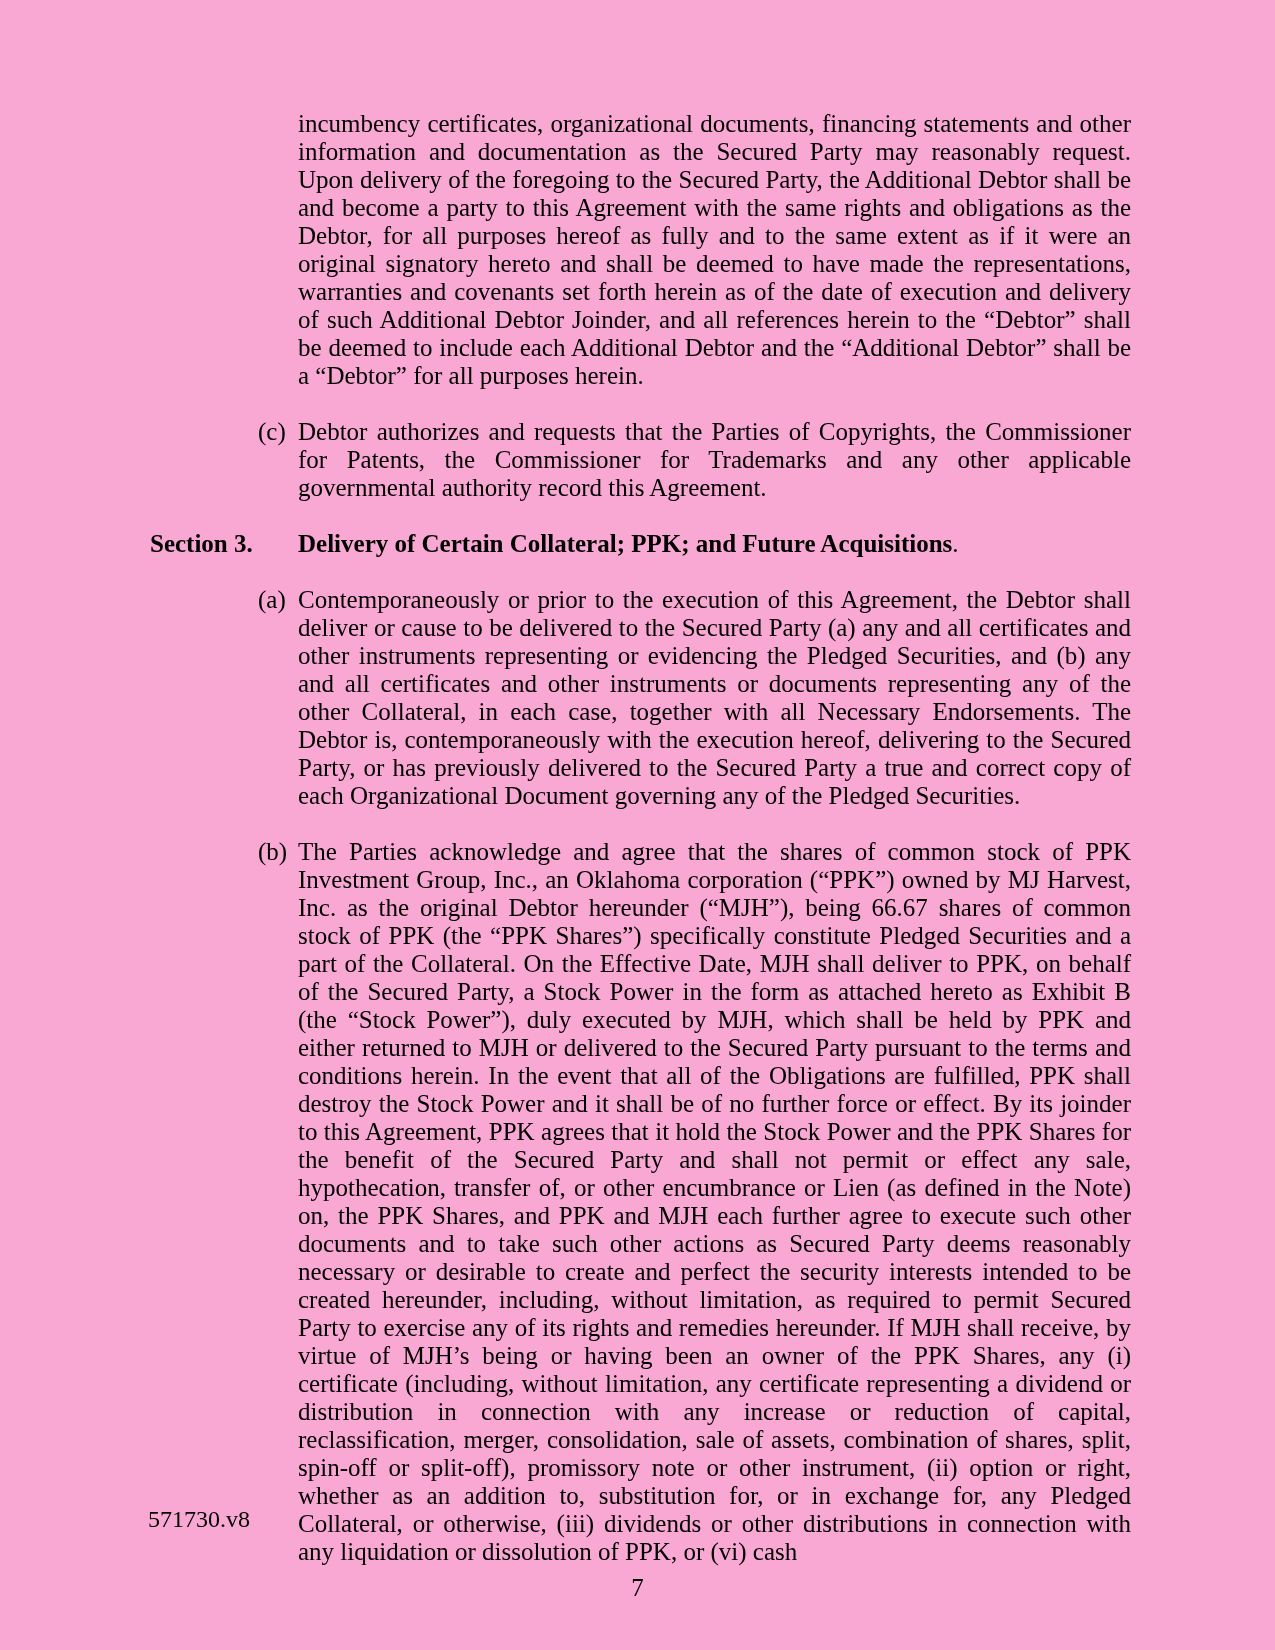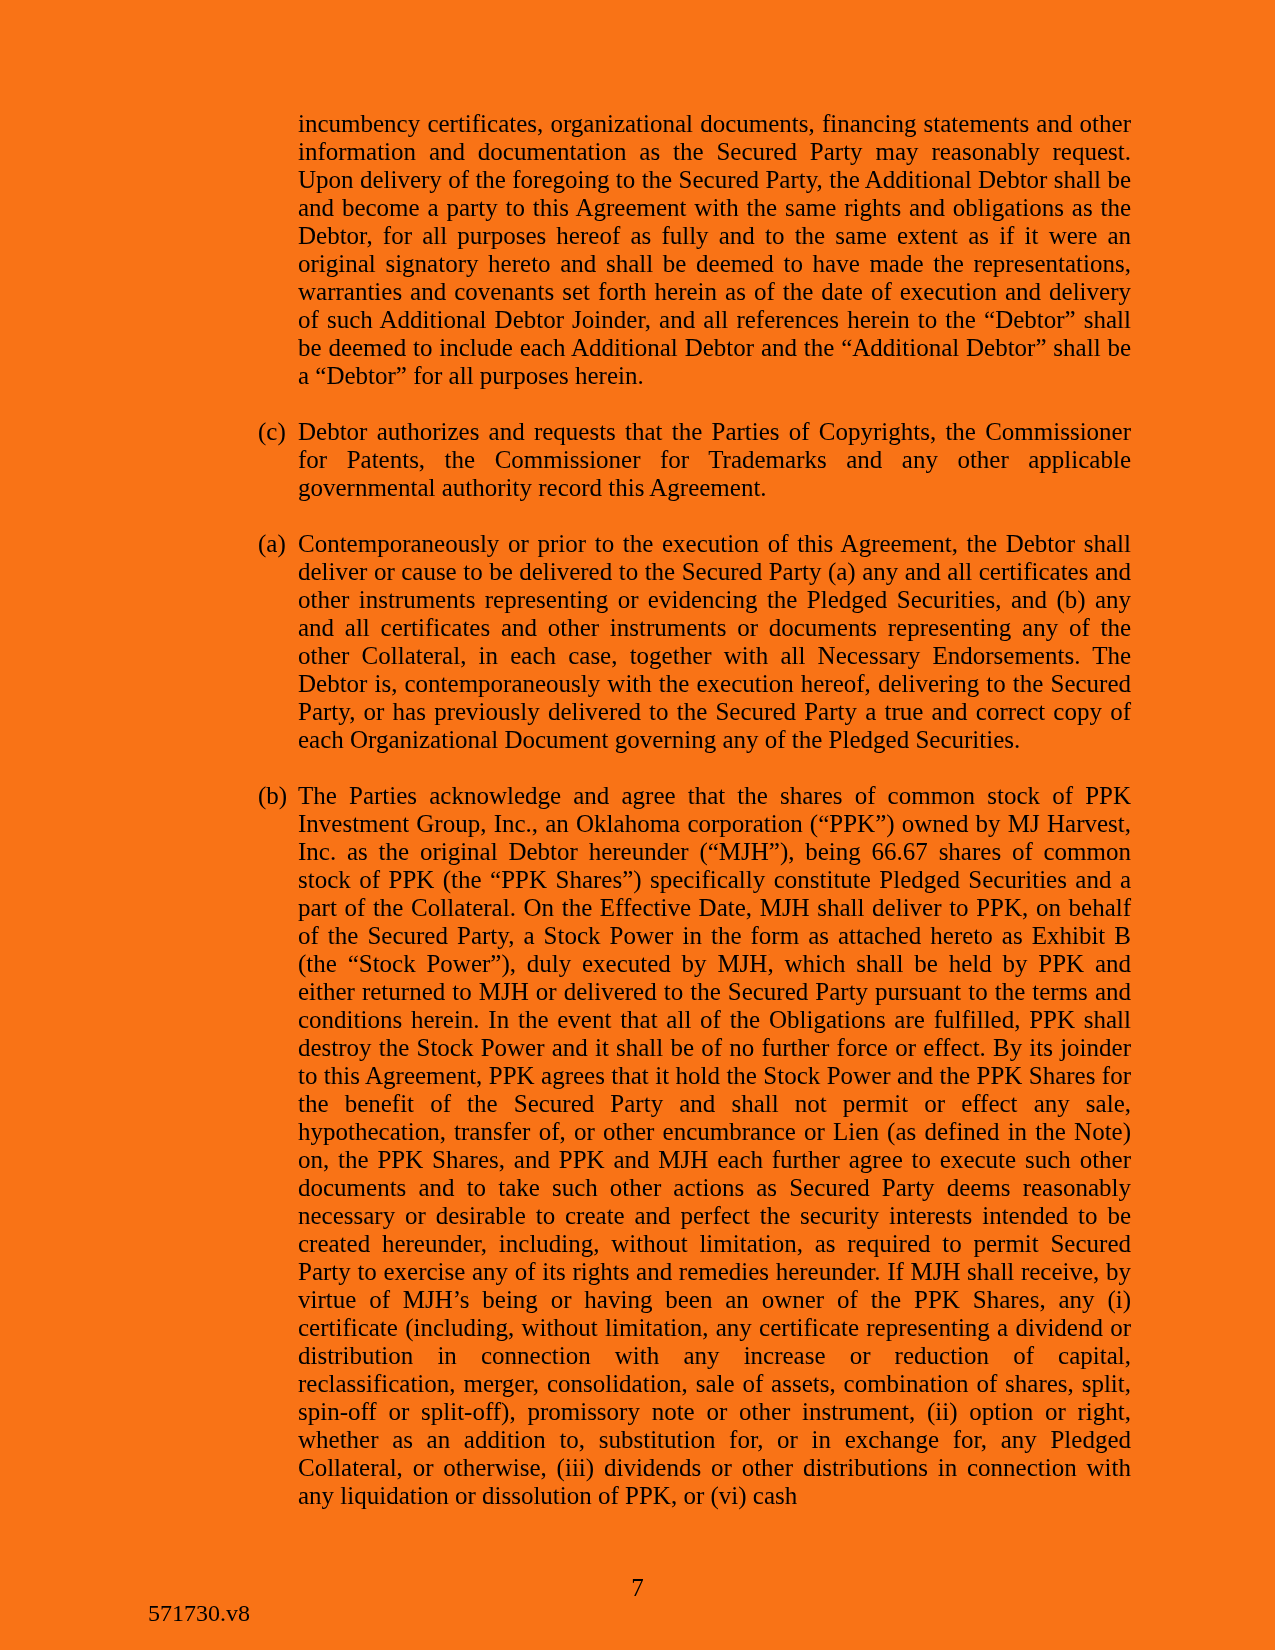--- a/index.html
+++ b/index.html
@@ -5,21 +5,21 @@
     html, body {
       margin: 0;
       padding: 0;
       background: #e8e8e8;
     }
     .page {
       position: relative;
       width: 1275px;
       height: 1650px;
       margin: 0 auto;
-      background: #f97316;
+      background: #f9a8d4;
       font-family: "Liberation Serif", serif;
       font-size: 25px;
       line-height: 28px;
       color: #000000;
       overflow: hidden;
     }
     .content {
       position: absolute;
       left: 150px;
       top: 110px;
@@ -57,38 +57,41 @@
     }
     .footer-page-number {
       position: absolute;
       top: 1574px;
       left: 0;
       width: 1275px;
       text-align: center;
     }
     .footer-doc-id {
       position: absolute;
-      top: 1599px;
+      top: 1505px;
       left: 148px;
       font-size: 24px;
     }
   </style>
 </head>
 <body>
 
 <div class="page">
   <div class="content">
 
     <p class="para cont">incumbency certificates, organizational documents, financing statements and other information and documentation as the Secured Party may reasonably request. Upon delivery of the foregoing to the Secured Party, the Additional Debtor shall be and become a party to this Agreement with the same rights and obligations as the Debtor, for all purposes hereof as fully and to the same extent as if it were an original signatory hereto and shall be deemed to have made the representations, warranties and covenants set forth herein as of the date of execution and delivery of such Additional Debtor Joinder, and all references herein to the “Debtor” shall be deemed to include each Additional Debtor and the “Additional Debtor” shall be a “Debtor” for all purposes herein.</p>
 
     <div class="para lettered">
       <span class="letter">(c)</span>
       <span class="ptext">Debtor authorizes and requests that the Parties of Copyrights, the Commissioner for Patents, the Commissioner for Trademarks and any other applicable governmental authority record this Agreement.</span>
     </div>
 
+    <div class="heading">
+      <span class="hnum">Section 3.</span><span class="htitle">Delivery of Certain Collateral; PPK; and Future Acquisitions</span><span class="hsuffix">.</span>
+    </div>
 
     <div class="para lettered">
       <span class="letter">(a)</span>
       <span class="ptext">Contemporaneously or prior to the execution of this Agreement, the Debtor shall deliver or cause to be delivered to the Secured Party (a) any and all certificates and other instruments representing or evidencing the Pledged Securities, and (b) any and all certificates and other instruments or documents representing any of the other Collateral, in each case, together with all Necessary Endorsements. The Debtor is, contemporaneously with the execution hereof, delivering to the Secured Party, or has previously delivered to the Secured Party a true and correct copy of each Organizational Document governing any of the Pledged Securities.</span>
     </div>
 
     <div class="para lettered">
       <span class="letter">(b)</span>
       <span class="ptext">The Parties acknowledge and agree that the shares of common stock of PPK Investment Group, Inc., an Oklahoma corporation (“PPK”) owned by MJ Harvest, Inc. as the original Debtor hereunder (“MJH”), being 66.67 shares of common stock of PPK (the “PPK Shares”) specifically constitute Pledged Securities and a part of the Collateral. On the Effective Date, MJH shall deliver to PPK, on behalf of the Secured Party, a Stock Power in the form as attached hereto as Exhibit B (the “Stock Power”), duly executed by MJH, which shall be held by PPK and either returned to MJH or delivered to the Secured Party pursuant to the terms and conditions herein. In the event that all of the Obligations are fulfilled, PPK shall destroy the Stock Power and it shall be of no further force or effect. By its joinder to this Agreement, PPK agrees that it hold the Stock Power and the PPK Shares for the benefit of the Secured Party and shall not permit or effect any sale, hypothecation, transfer of, or other encumbrance or Lien (as defined in the Note) on, the PPK Shares, and PPK and MJH each further agree to execute such other documents and to take such other actions as Secured Party deems reasonably necessary or desirable to create and perfect the security interests intended to be created hereunder, including, without limitation, as required to permit Secured Party to exercise any of its rights and remedies hereunder. If MJH shall receive, by virtue of MJH’s being or having been an owner of the PPK Shares, any (i) certificate (including, without limitation, any certificate representing a dividend or distribution in connection with any increase or reduction of capital, reclassification, merger, consolidation, sale of assets, combination of shares, split, spin-off or split-off), promissory note or other instrument, (ii) option or right, whether as an addition to, substitution for, or in exchange for, any Pledged Collateral, or otherwise, (iii) dividends or other distributions in connection with any liquidation or dissolution of PPK, or (vi) cash</span>
     </div>

